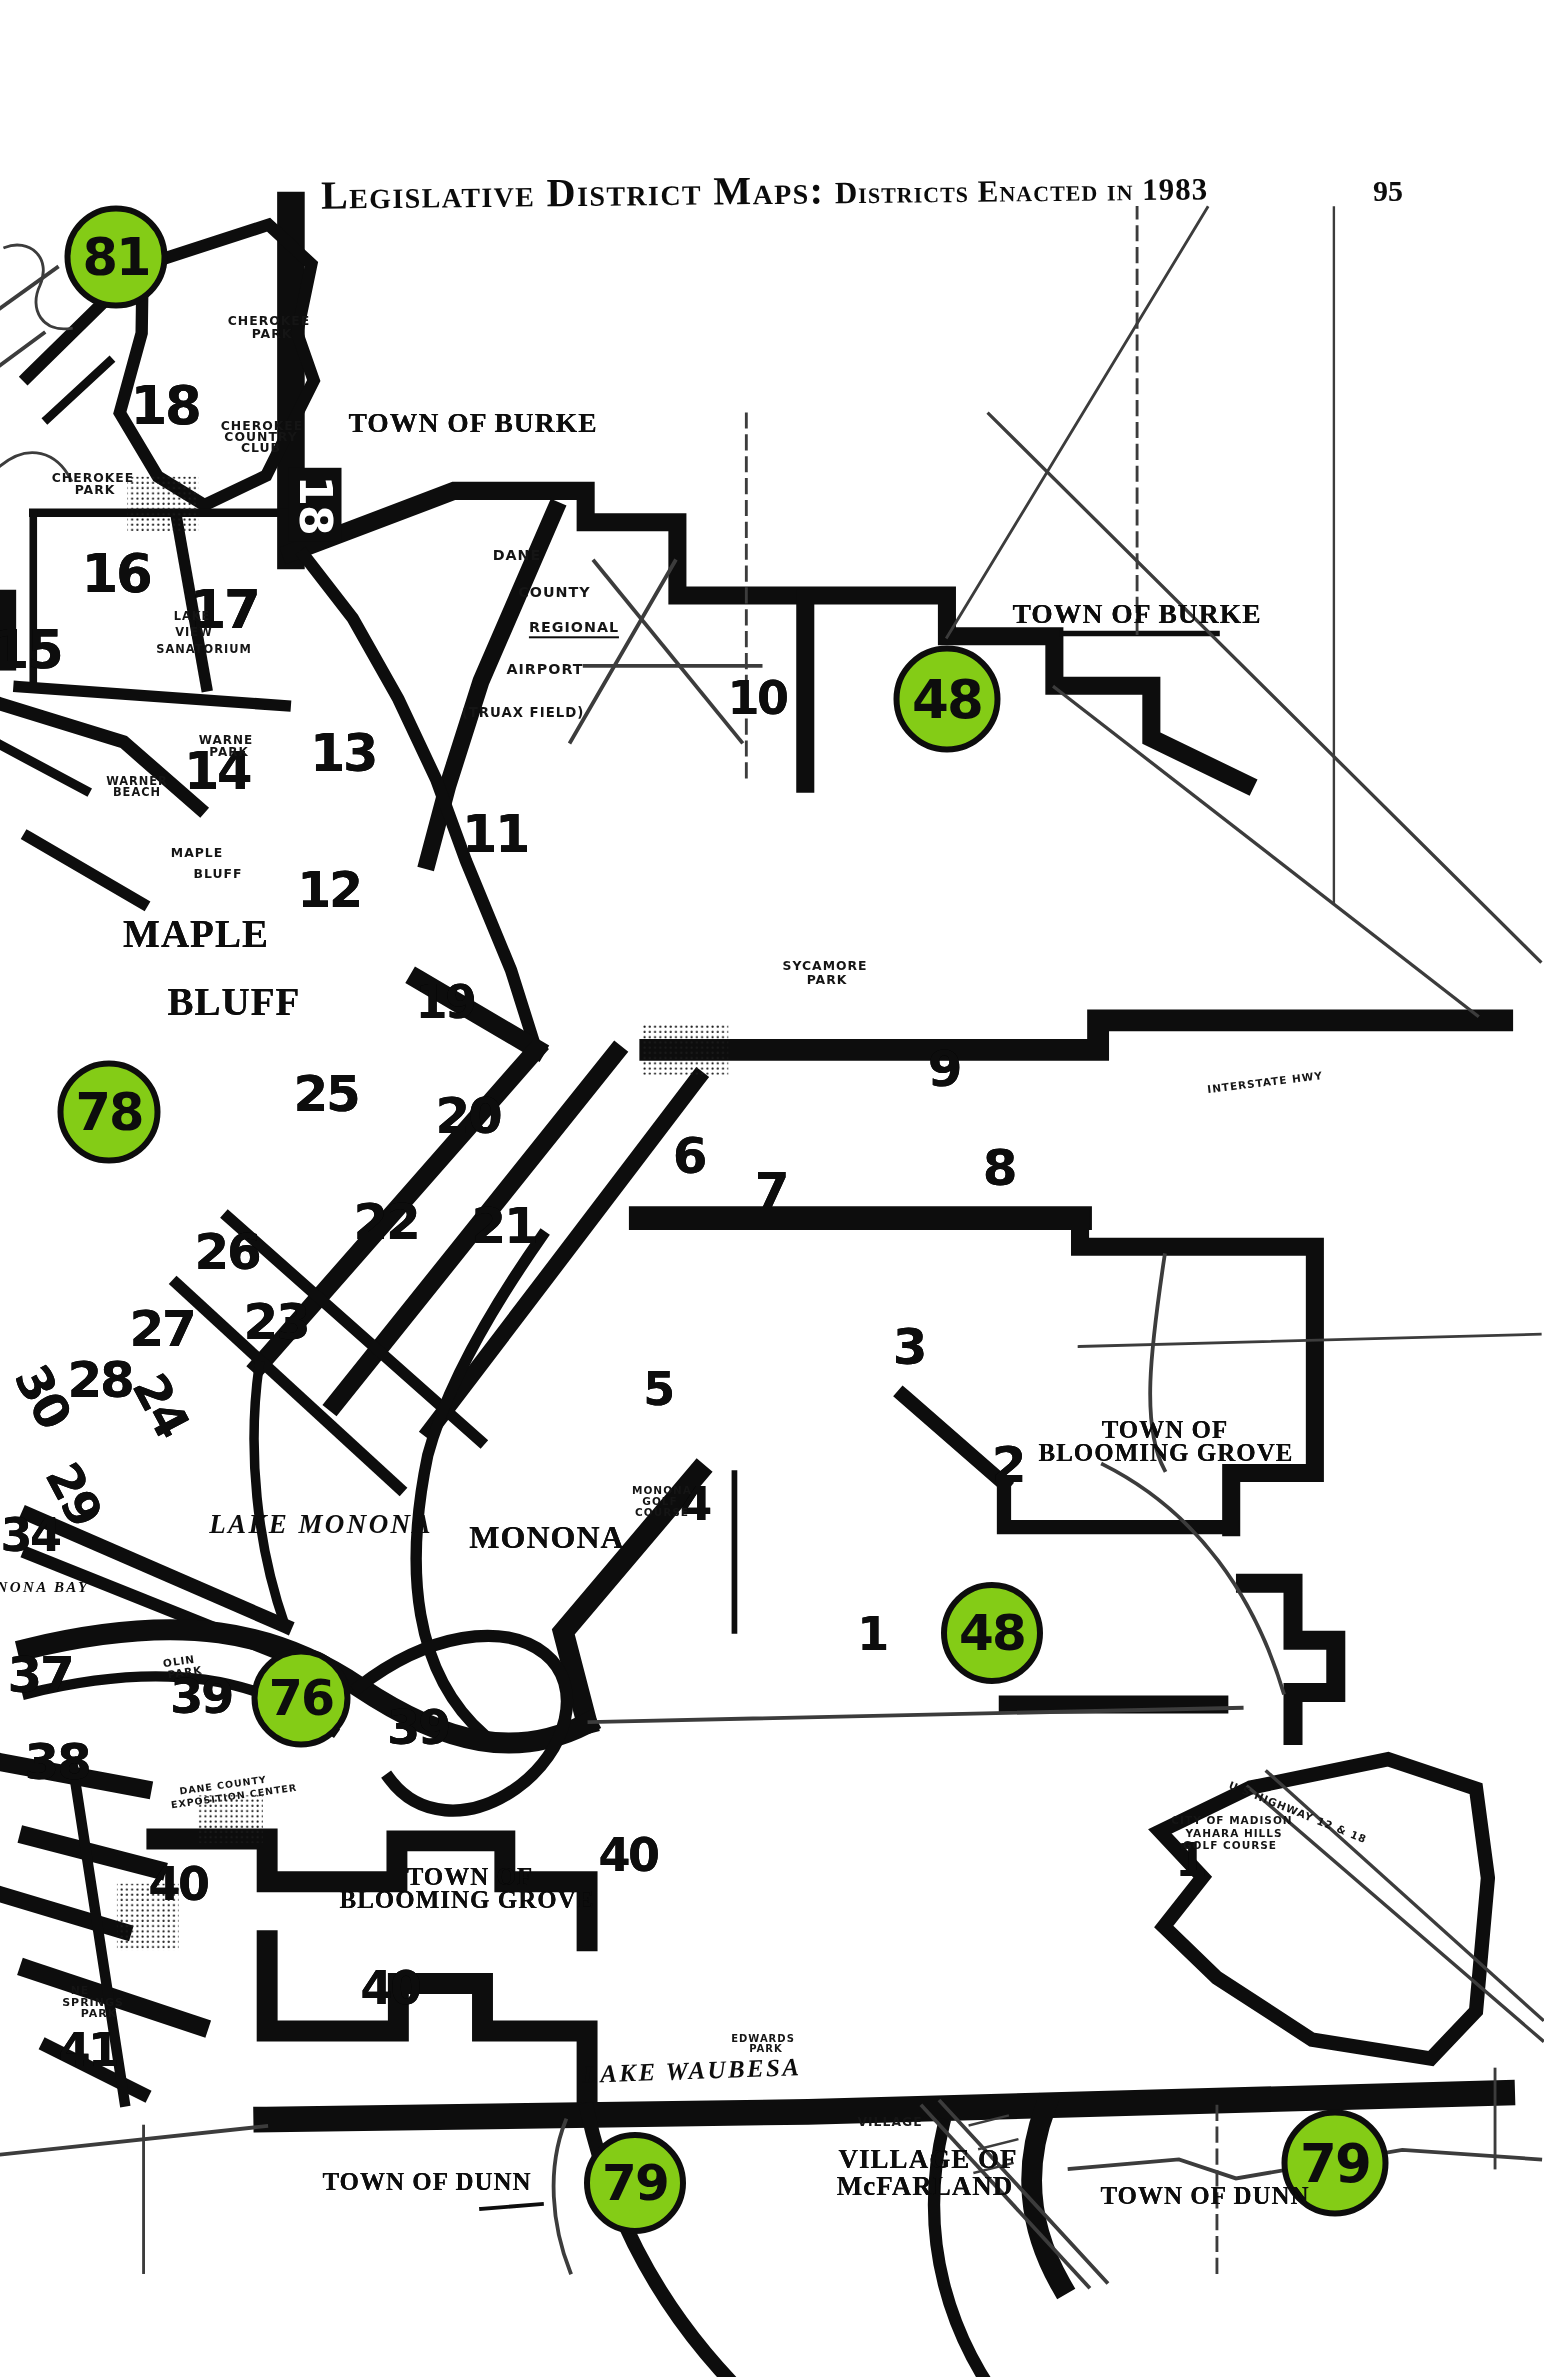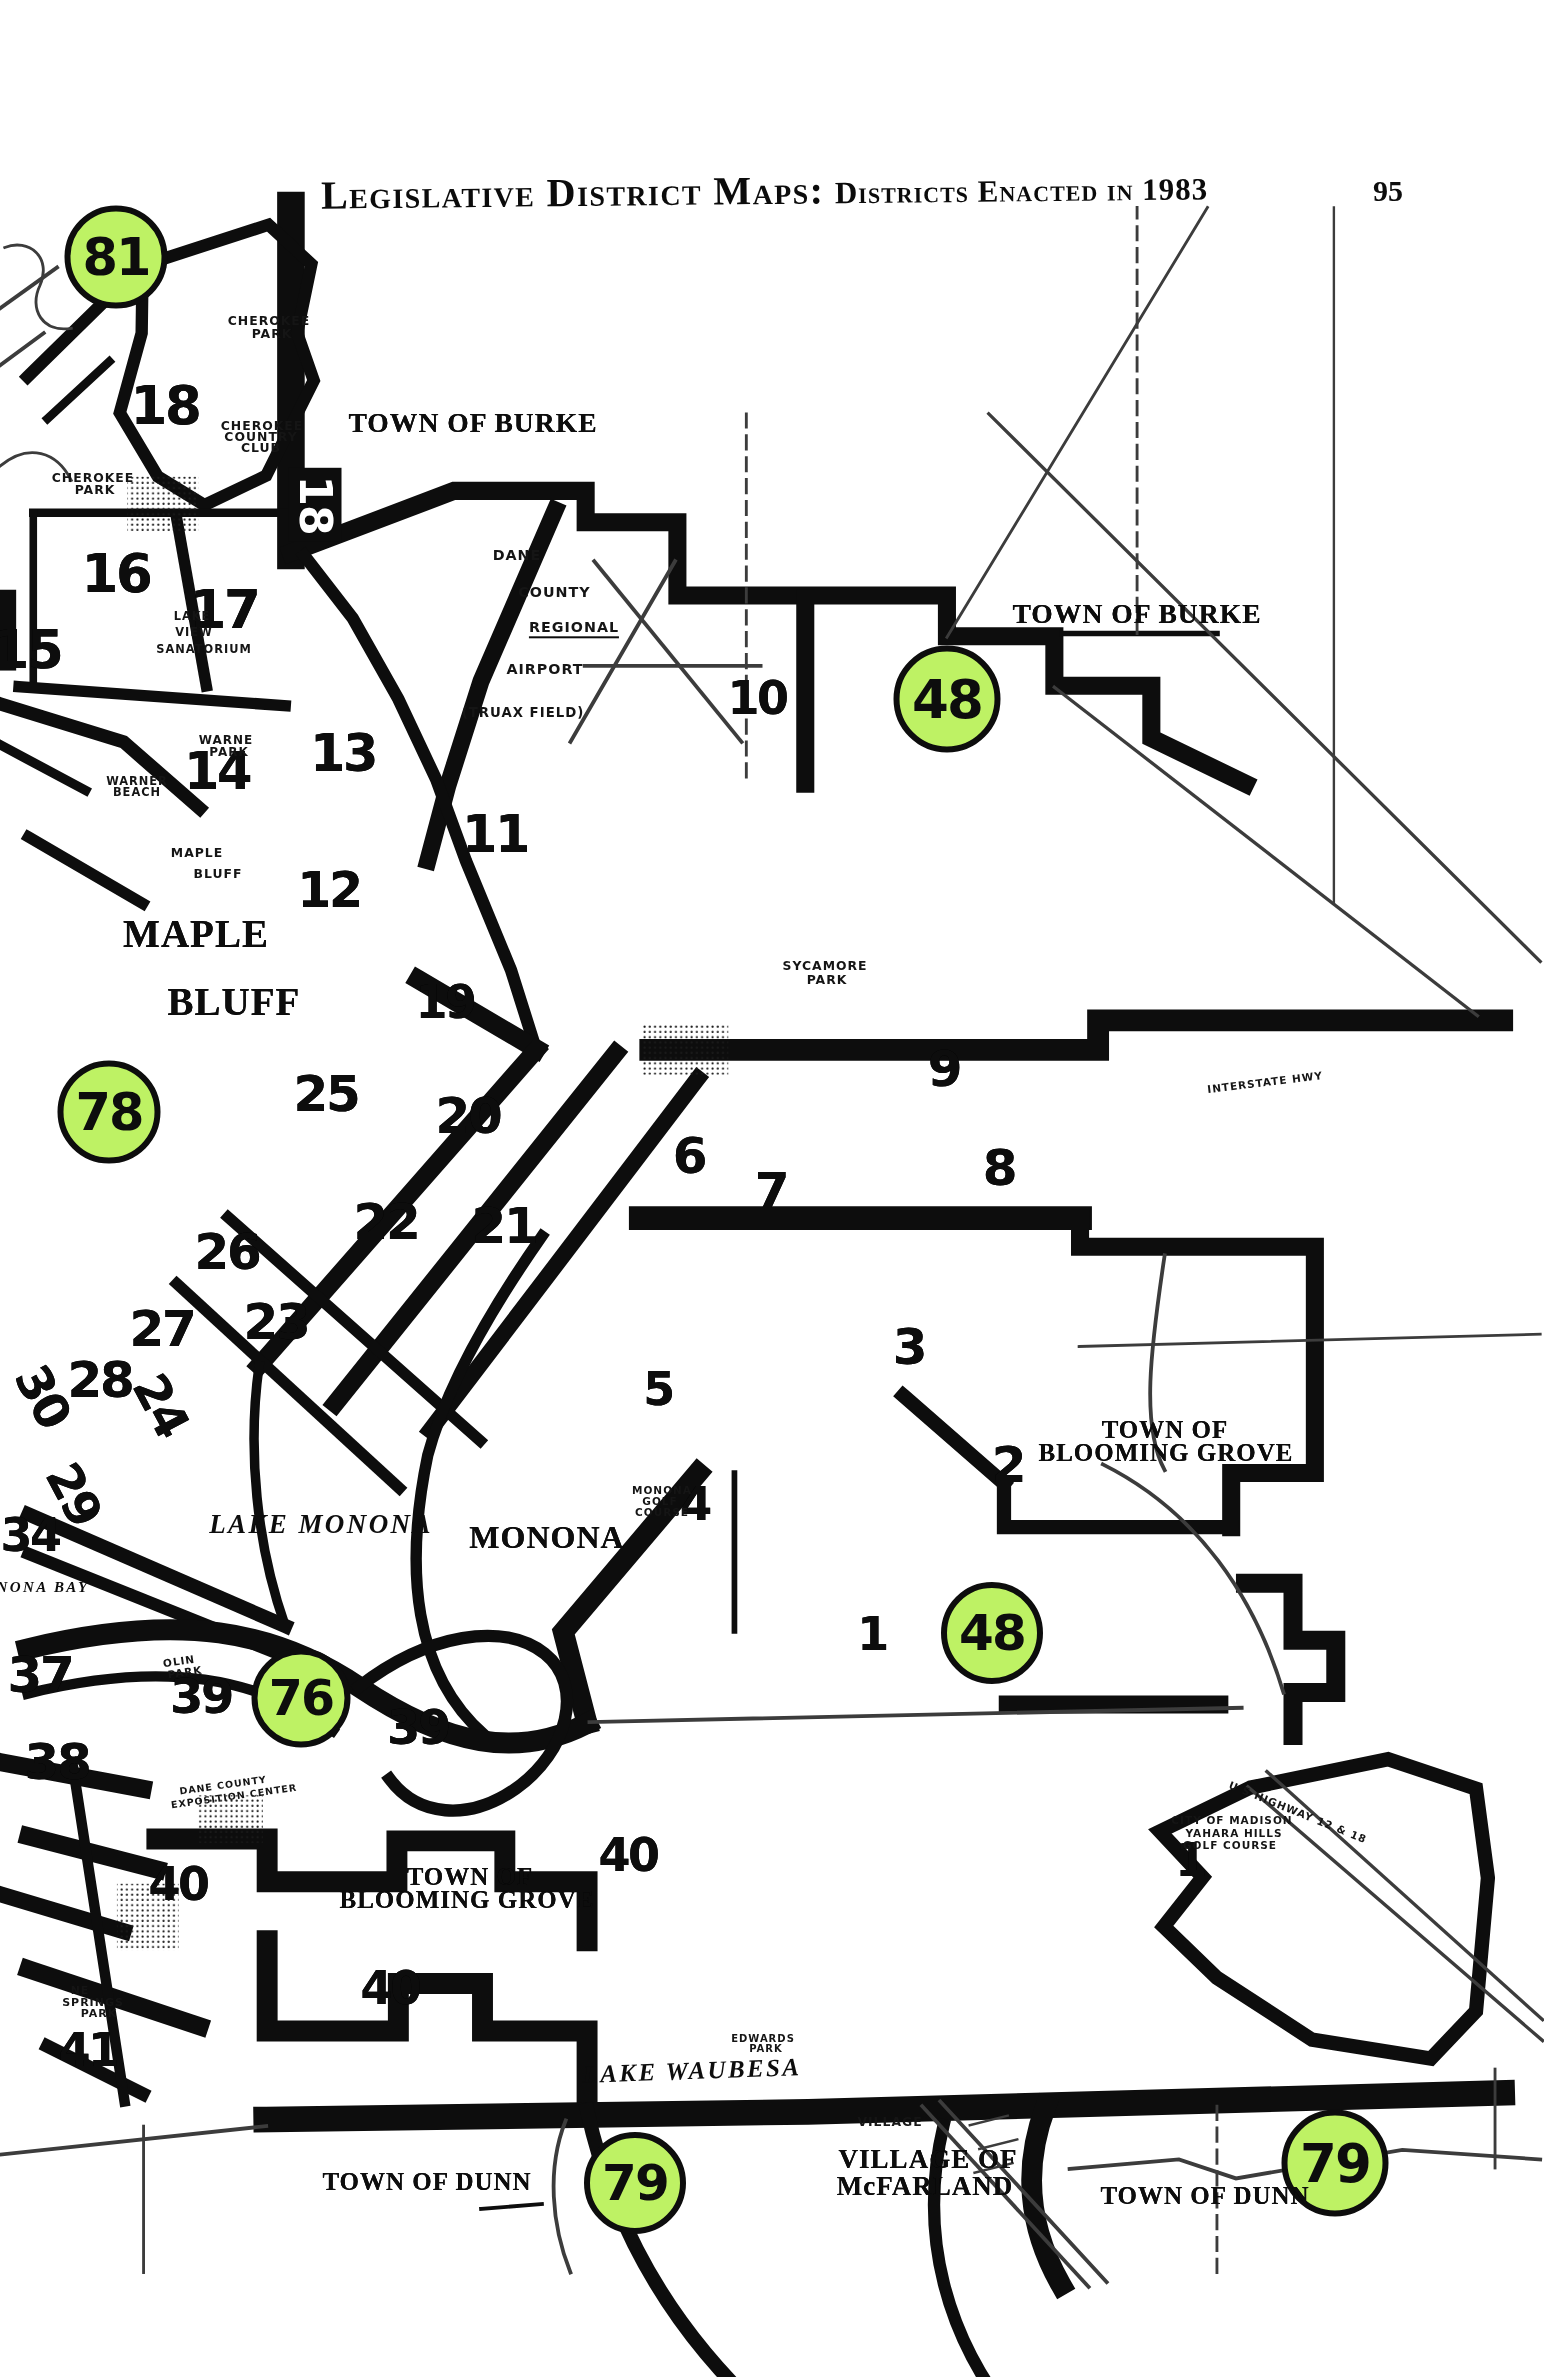--- a/index.html
+++ b/index.html
@@ -10,21 +10,21 @@
   #mapsvg path.thin{stroke:#3c3c3c;}
   #mapsvg path.dash{stroke-dasharray:28 18;}
   #labels{position:absolute;left:0;top:0;width:100%;height:100%;}
   .title{position:absolute;left:321px;top:167px;white-space:nowrap;font-variant:small-caps;
          color:#0b0b0b;transform:rotate(-0.6deg);}
   .title .main{font-size:40px;letter-spacing:1.4px;font-weight:600;}
   .title .sub{font-size:31px;letter-spacing:1px;margin-left:10.5px;font-weight:600;}
   .pagenum{position:absolute;left:1373px;top:174px;font-size:30px;font-weight:bold;}
   .footnote{position:absolute;left:81px;top:2295px;font-size:22px;font-weight:bold;
             letter-spacing:0.2px;white-space:nowrap;}
-  .circled{position:absolute;border:6.7px solid #0d0d0d;border-radius:50%;background:#bef264;
+  .circled{position:absolute;border:6.7px solid #0d0d0d;border-radius:50%;background:#84cc16;
            display:flex;align-items:center;justify-content:center;
            font-family:"DejaVu Sans","Liberation Sans",sans-serif;font-weight:bold;letter-spacing:-1.9px;}
   .dnum{position:absolute;font-family:"DejaVu Sans","Liberation Sans",sans-serif;font-weight:bold;
         letter-spacing:-2.4px;white-space:nowrap;text-shadow:0 0 0.5px #000;}
   .dnum.inv{background:#0d0d0d;color:#fff;padding:1px 7.6px;text-shadow:none;letter-spacing:-1px;}
   .place{position:absolute;font-weight:bold;letter-spacing:1px;white-space:nowrap;text-shadow:0 0 0.5px #000;}
   .lake{position:absolute;font-weight:bold;font-style:italic;letter-spacing:2.4px;white-space:nowrap;}
   .small{position:absolute;font-family:"DejaVu Sans","Liberation Sans",sans-serif;font-weight:bold;
          letter-spacing:1px;white-space:nowrap;color:#151515;}
   .und{border-bottom:2.9px solid #0d0d0d;padding-bottom:1.4px;}

